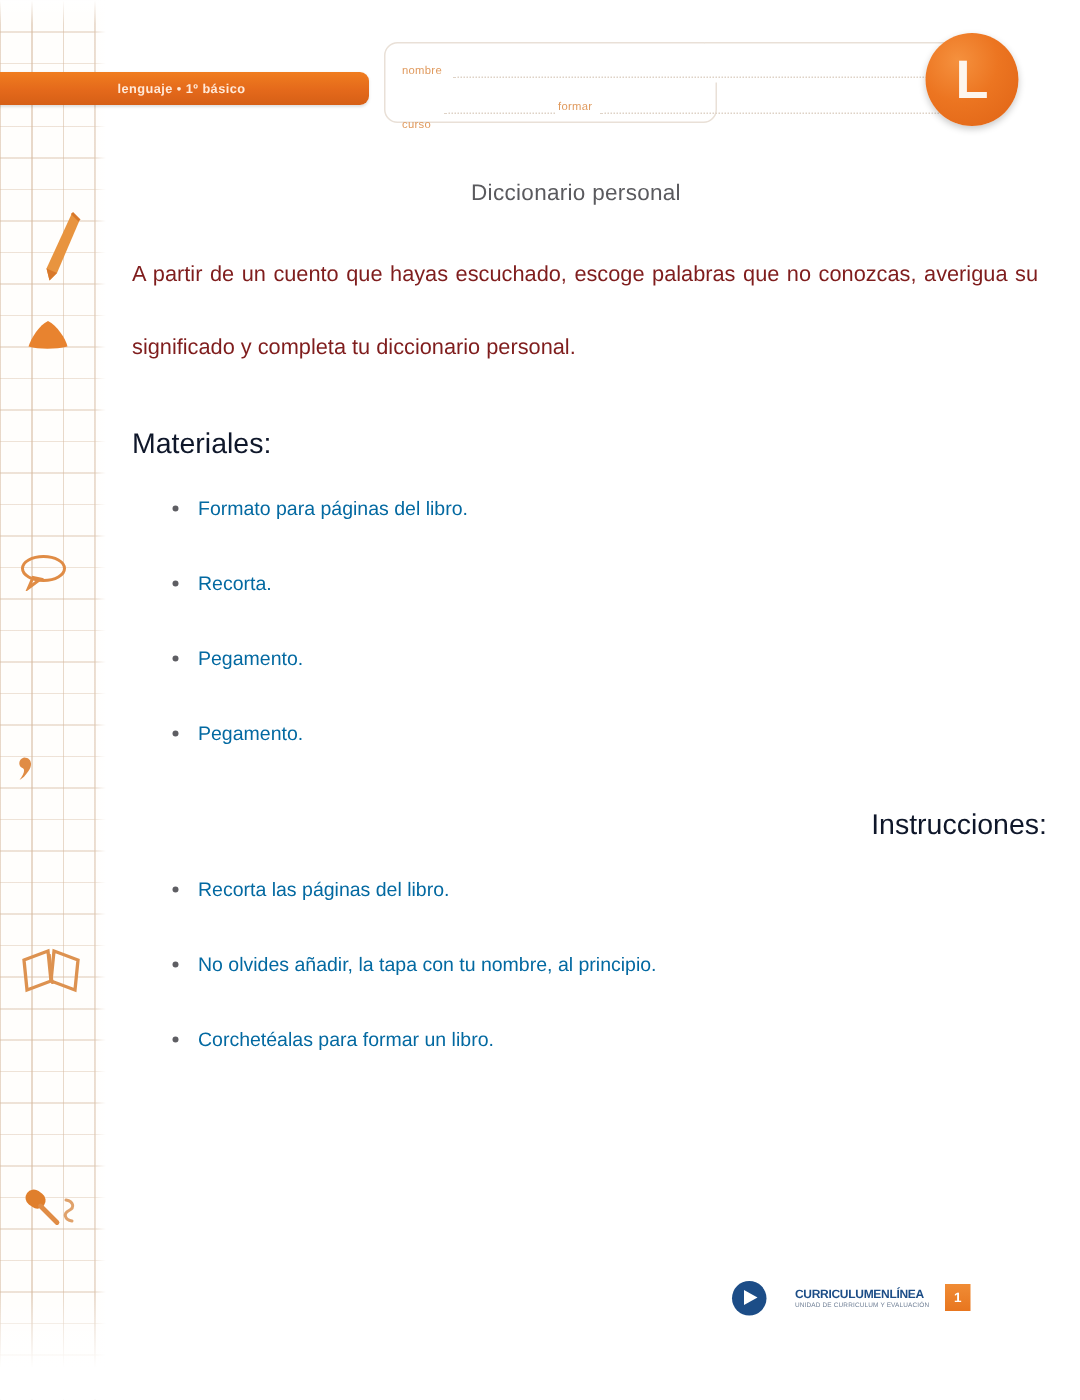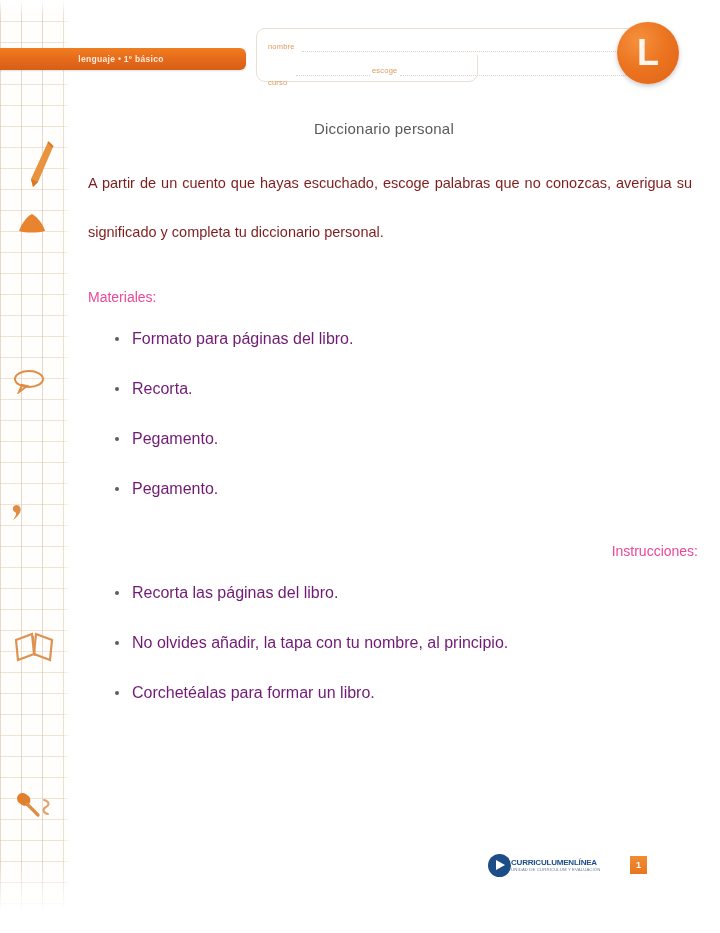--- a/index.html
+++ b/index.html
@@ -204,39 +204,39 @@
     margin: 0 0 30px 0;
     font-size: 14.5px;
     line-height: 49px;
     color: #7f1d1d;
     text-align: justify;
     text-justify: inter-word;
     width: 604px;
   }
 
   .section-heading {
-    font-size: 14px;
-    color: #ec4899;
+    font-size: 19px;
+    color: #0f172a;
     margin: 0 0 22px 0;
     line-height: 20px;
   }
   .section-heading.second {
     margin-top: 42px;
     text-align: right;
   }
 
   .bullets {
     list-style: none;
     margin: 0 0 0 0;
     padding: 0 0 0 44px;
   }
   .bullets li {
     position: relative;
-    font-size: 16px;
-    color: #701a75;
+    font-size: 13px;
+    color: #0369a1;
     line-height: 20px;
     margin-bottom: 30px;
   }
   .bullets li:last-child { margin-bottom: 0; }
   .bullets li::before {
     content: "";
     position: absolute;
     left: -17px;
     top: 8px;
     width: 4px;
@@ -272,21 +272,21 @@
   .play-mark::after {
     content: "";
     position: absolute;
     left: 8px;
     top: 6px;
     border-left: 9px solid #ffffff;
     border-top: 5.5px solid transparent;
     border-bottom: 5.5px solid transparent;
   }
   .logo-text {
-    margin-left: 0;
+    margin-left: 19px;
     line-height: 1.05;
   }
   .logo-main {
     display: block;
     font-size: 8px;
     font-weight: bold;
     color: #1c4d87;
     letter-spacing: -0.2px;
     white-space: nowrap;
   }
@@ -368,21 +368,21 @@
 
     <div class="header-card"></div>
     <div class="header-card-ext"></div>
 
     <div class="line-nombre field-line"></div>
     <div class="line-curso field-line"></div>
     <div class="line-fecha field-line"></div>
 
     <div class="field-row field-nombre">nombre</div>
     <div class="field-row field-curso">curso</div>
-    <div class="field-row field-fecha">escoge</div>
+    <div class="field-row field-fecha">formar</div>
 
     <div class="banner">
       <div class="banner-label">lenguaje • 1º básico</div>
     </div>
 
     <div class="badge-circle">
       <div class="badge-letter">L</div>
     </div>
   </div>
 

